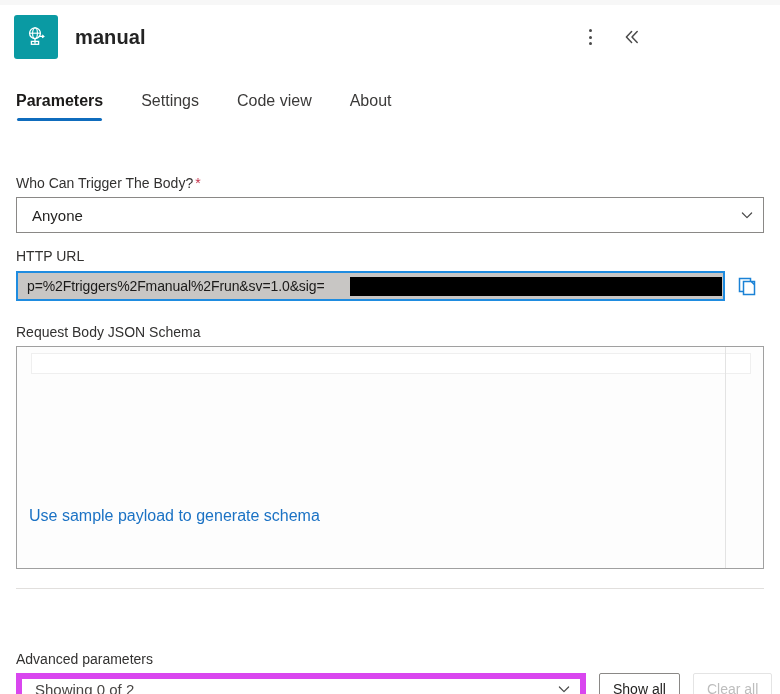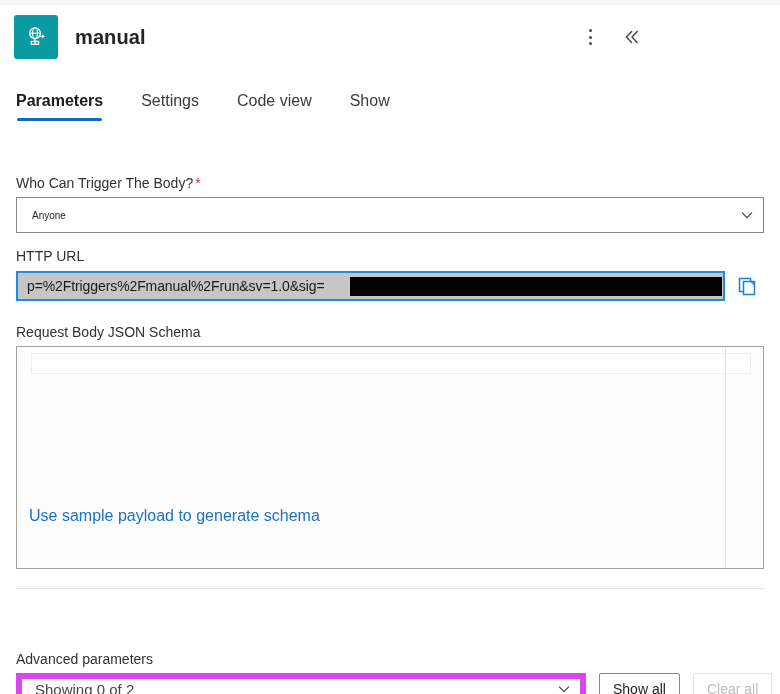--- a/index.html
+++ b/index.html
@@ -141,21 +141,21 @@
     height: 36px;
     border: 1px solid #8a8886;
     box-sizing: border-box;
     display: flex;
     align-items: center;
     background: #ffffff;
     cursor: pointer;
   }
   .select-value {
     flex: 1 1 auto;
-    font-size: 10px;
+    font-size: 15px;
     color: #201f1e;
     padding-left: 15px;
     overflow: hidden;
     white-space: nowrap;
   }
   .chevron-down {
     width: 32px;
     display: flex;
     align-items: center;
     justify-content: center;
@@ -353,21 +353,21 @@
       <path d="M9.6 4.6 L4.4 10 L9.6 15.4" fill="none" stroke="#4a4a4a" stroke-width="1.5" stroke-linecap="round" stroke-linejoin="round"></path>
       <path d="M15.2 4.6 L10 10 L15.2 15.4" fill="none" stroke="#4a4a4a" stroke-width="1.5" stroke-linecap="round" stroke-linejoin="round"></path>
     </svg>
   </button>
 </div>
 
 <div class="tabs">
   <button class="tab active">Parameters</button>
   <button class="tab">Settings</button>
   <button class="tab">Code view</button>
-  <button class="tab">Show</button>
+  <button class="tab">About</button>
 </div>
 
 <div class="who-block">
   <div class="field-label">
     <span>Who Can Trigger The Body?</span><span class="req-star">*</span>
   </div>
   <div class="select-box">
     <div class="select-value">Anyone</div>
     <span class="chevron-down">
       <svg width="14" height="14" viewBox="0 0 14 14" aria-hidden="true">

